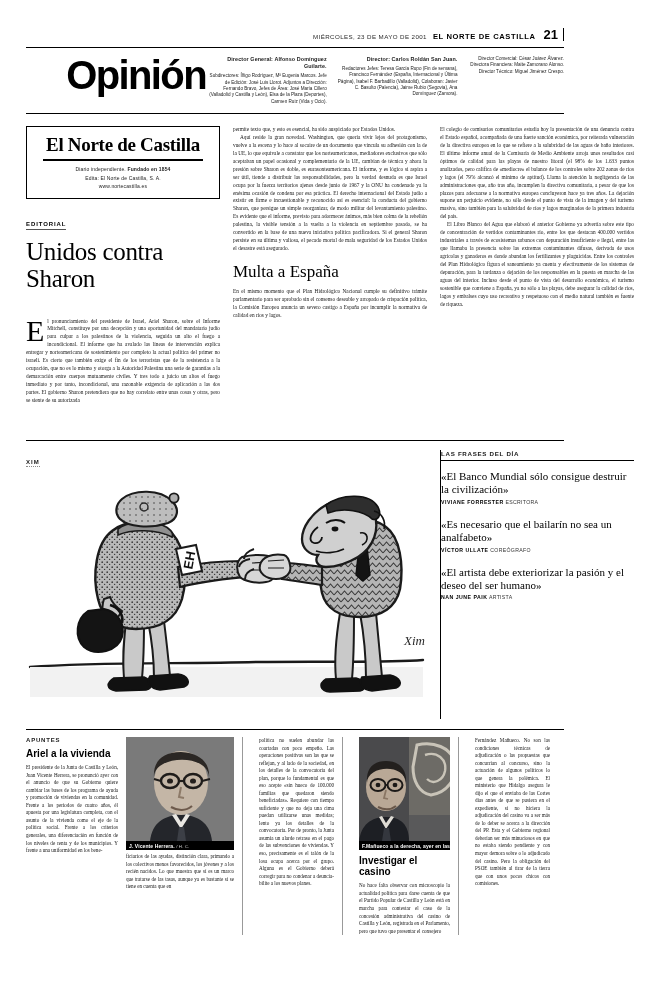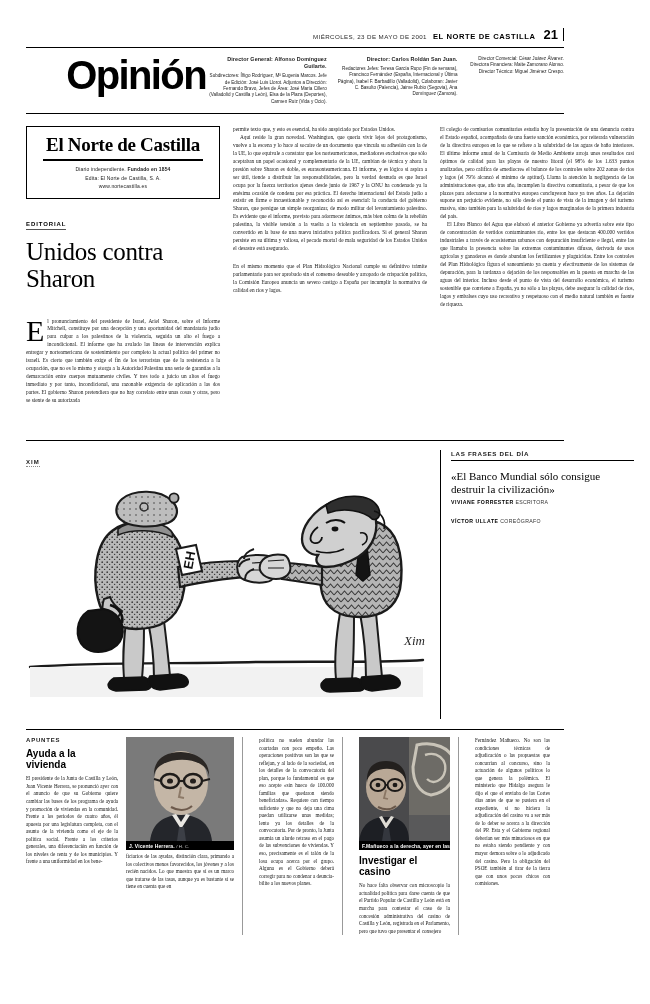--- a/index.html
+++ b/index.html
@@ -204,21 +204,21 @@
     margin-bottom: 4px;
   }
   .cartoon-canvas {
     width: 401px; height: 248px;
     position: relative;
     overflow: hidden;
     background: #fff;
   }
   .cartoon-canvas svg { display: block; }
 
-  .quotes-col { width: 194px; flex: 0 0 194px; border-left: 1px solid #000; padding-left: 10px; }
+  .quotes-col { width: 194px; flex: 0 0 194px; border-left: 1px solid #000; padding-left: 0; }
   .quotes-head {
     font-family: "Liberation Sans", sans-serif;
     font-weight: bold;
     font-size: 6.2px;
     letter-spacing: 0.7px;
     border-bottom: 1px solid #000;
     padding-bottom: 3px;
     margin-bottom: 9px;
   }
   .quote-item { margin-bottom: 13px; }
@@ -353,20 +353,21 @@
         <span class="dropcap">E</span>
         <p class="first">l pronunciamiento del presidente de Israel, Ariel Sharon, sobre el Informe Mitchell, constituye por una decepción y una oportunidad del mandatario judío para culpar a los palestinos de la violencia, seguida un alto el fuego a incondicional. El informe que ha avalado las líneas de intervención explica entregar y norteamericana de sostenimiento por completo la actual política del primer no israelí. Es cierto que también exige el fin de los terroristas que de la resistencia a la ocupación, que no es lo mismo y otorga a la Autoridad Palestina una serie de garantías a la demarcación entre cuerpos mutuamente civiles. Y tres todo a juicio un altos el fuego inmediato y por tanto, incondicional, una razonable exigencia de aplicación a las dos partes. El gobierno Sharon pretendiera que no hay correlato entre unas cosas y otras, pero se siente de su autorizada</p>
       </div>
     </div>
 
     <div class="col">
       <div class="body-text" style="margin-bottom:10px;">
         <p class="first">permite texto que, y esto es esencial, ha sido auspiciado por Estados Unidos.</p>
         <p>Aquí reside la gran novedad. Washington, que quería vivir lejos del protagonismo, vuelve a la escena y lo hace al socaire de un documento que vincula su adhesión con la de la UE, lo que equivale a constatar que los norteamericanos, mediadores exclusivos que sólo aceptaban un papel ocasional y complementario de la UE, cambian de técnica y ahora la presión sobre Sharon es doble, es eurasonteamericana. El informe, y es lógico si aspira a ser útil, tiende a distribuir las responsabilidades, pero la verdad desnuda es que Israel ocupa por la fuerza territorios ajenos desde junio de 1967 y la ONU ha condenado ya la enésima ocasión de condena por esa práctica. El derecho internacional del Estado judío a existir en firme e incuestionable y reconocido así es esencial: la conducta del gobierno Sharon, que persigue un simple reorganizar, de modo militar del levantamiento palestino. Es evidente que el informe, previsto para adormecer ánimos, más bien colma de la rebelión palestina, la visible tensión a la vuelta a la violencia en septiembre pasado, se ha convertido en la base de una nueva iniciativa política pacificadora. Si el general Sharon persiste en su última y valiosa, el pecado mortal de mala seguridad de los Estados Unidos el desastre está asegurado.</p>
       </div>
+      <div class="sub-title">Multa a España</div>
       <div class="body-text">
         <p class="first">En el mismo momento que el Plan Hidrológico Nacional cumple su definitivo trámite parlamentario para ser aprobado sin el consenso deseable y arropado de crispación política, la Comisión Europea anuncia un severo castigo a España por incumplir la normativa de calidad en ríos y lagos.</p>
       </div>
     </div>
 
     <div class="col">
       <div class="body-text">
         <p class="first">El colegio de comisarios comunitarios estudia hoy la presentación de una denuncia contra el Estado español, acompañada de una fuerte sanción económica, por reiterada vulneración de la directiva europea en lo que se refiere a la salubridad de las aguas de baño interiores. El último informe anual de la Comisaría de Medio Ambiente arroja unos resultados casi óptimos de calidad para las playas de nuestro litoral (el 98% de los 1.633 puntos analizados, pero califica de «mediocre» el balance de los controles sobre 202 zonas de ríos y lagos (el 79% alcanzó el mínimo de aptitud). Llama la atención la negligencia de las administraciones que, año tras año, incumplen la directiva comunitaria, a pesar de que los plazos para adecuarse a la normativa europea concluyeron hace ya tres años. La dejación supone un perjuicio evidente, no sólo desde el punto de vista de la imagen y del turismo masivo, sino también para la salubridad de ríos y lagos marginados de la primera industria del país.</p>
         <p>El Libro Blanco del Agua que elaboró el anterior Gobierno ya advertía sobre este tipo de concentración de vertidos contaminantes río, entre los que destacan 400.000 vertidos industriales a través de ecosistemas urbanos con depuración insuficiente e ilegal, entre las que llamaba la presencia sobre las extremas contaminantes difusas, derivada de usos agrícolas y ganaderos es donde abundan los fertilizantes y plaguicidas. Entre los controles del Plan Hidrológico figura el saneamiento ya cuenta y efectivamente de los sistemas de depuración, para la tardanza o dejación de los responsables en la puesta en marcha de las aguas del interior. Incluso desde el punto de vista del desarrollo económico, el turismo sostenible que conviene a España, ya no sólo a las playas, debe asegurar la calidad de ríos, lagos y embalses cuyo uso recreativo y respetuoso con el medio natural también es fuente de riqueza.</p>
       </div>
@@ -490,35 +491,43 @@
 
       <div class="quote-item">
         <div class="quote-text">«El Banco Mundial sólo consigue destruir la civilización»</div>
         <div class="quote-attr">
           <b>VIVIANE FORRESTER</b>
           <span>ESCRITORA</span>
         </div>
       </div>
 
       <div class="quote-item">
+        <div class="quote-text">«Es necesario que el bailarín no sea un analfabeto»</div>
         <div class="quote-attr">
           <b>VÍCTOR ULLATE</b>
           <span>COREÓGRAFO</span>
         </div>
       </div>
 
 
+      <div class="quote-item">
+        <div class="quote-text">«El artista debe exteriorizar la pasión y el deseo del ser humano»</div>
+        <div class="quote-attr">
+          <b>NAN JUNE PAIK</b>
+          <span>ARTISTA</span>
+        </div>
+      </div>
     </div>
   </div>
 
   <div class="apuntes">
 
     <div class="ap-col ap-c1">
       <span class="ap-kicker">APUNTES</span>
-      <div class="ap-title">Ayuda a la vivienda</div>
+      <div class="ap-title">Ariel a la vivienda</div>
       <div class="ap-body">
         <p class="first">El presidente de la Junta de Castilla y León, Juan Vicente Herrera, se pronunció ayer con el anuncio de que su Gobierno quiere cambiar las bases de los programa de ayuda y promoción de viviendas en la comunidad. Frente a los periodos de cuatro años, él apuesta por una legislatura completa, con el asunto de la vivienda como el eje de la política social. Frente a los criterios generales, una diferenciación en función de los niveles de renta y de los municipios. Y frente a una uniformidad en los bene-</p>
       </div>
     </div>
 
     <div class="ap-col ap-c2">
       <div class="photo-wrap">
         <div class="photo">
           <svg width="108" height="104" viewBox="0 0 108 104" xmlns="http://www.w3.org/2000/svg">
             <rect width="108" height="104" fill="#6e6e6e"></rect>

